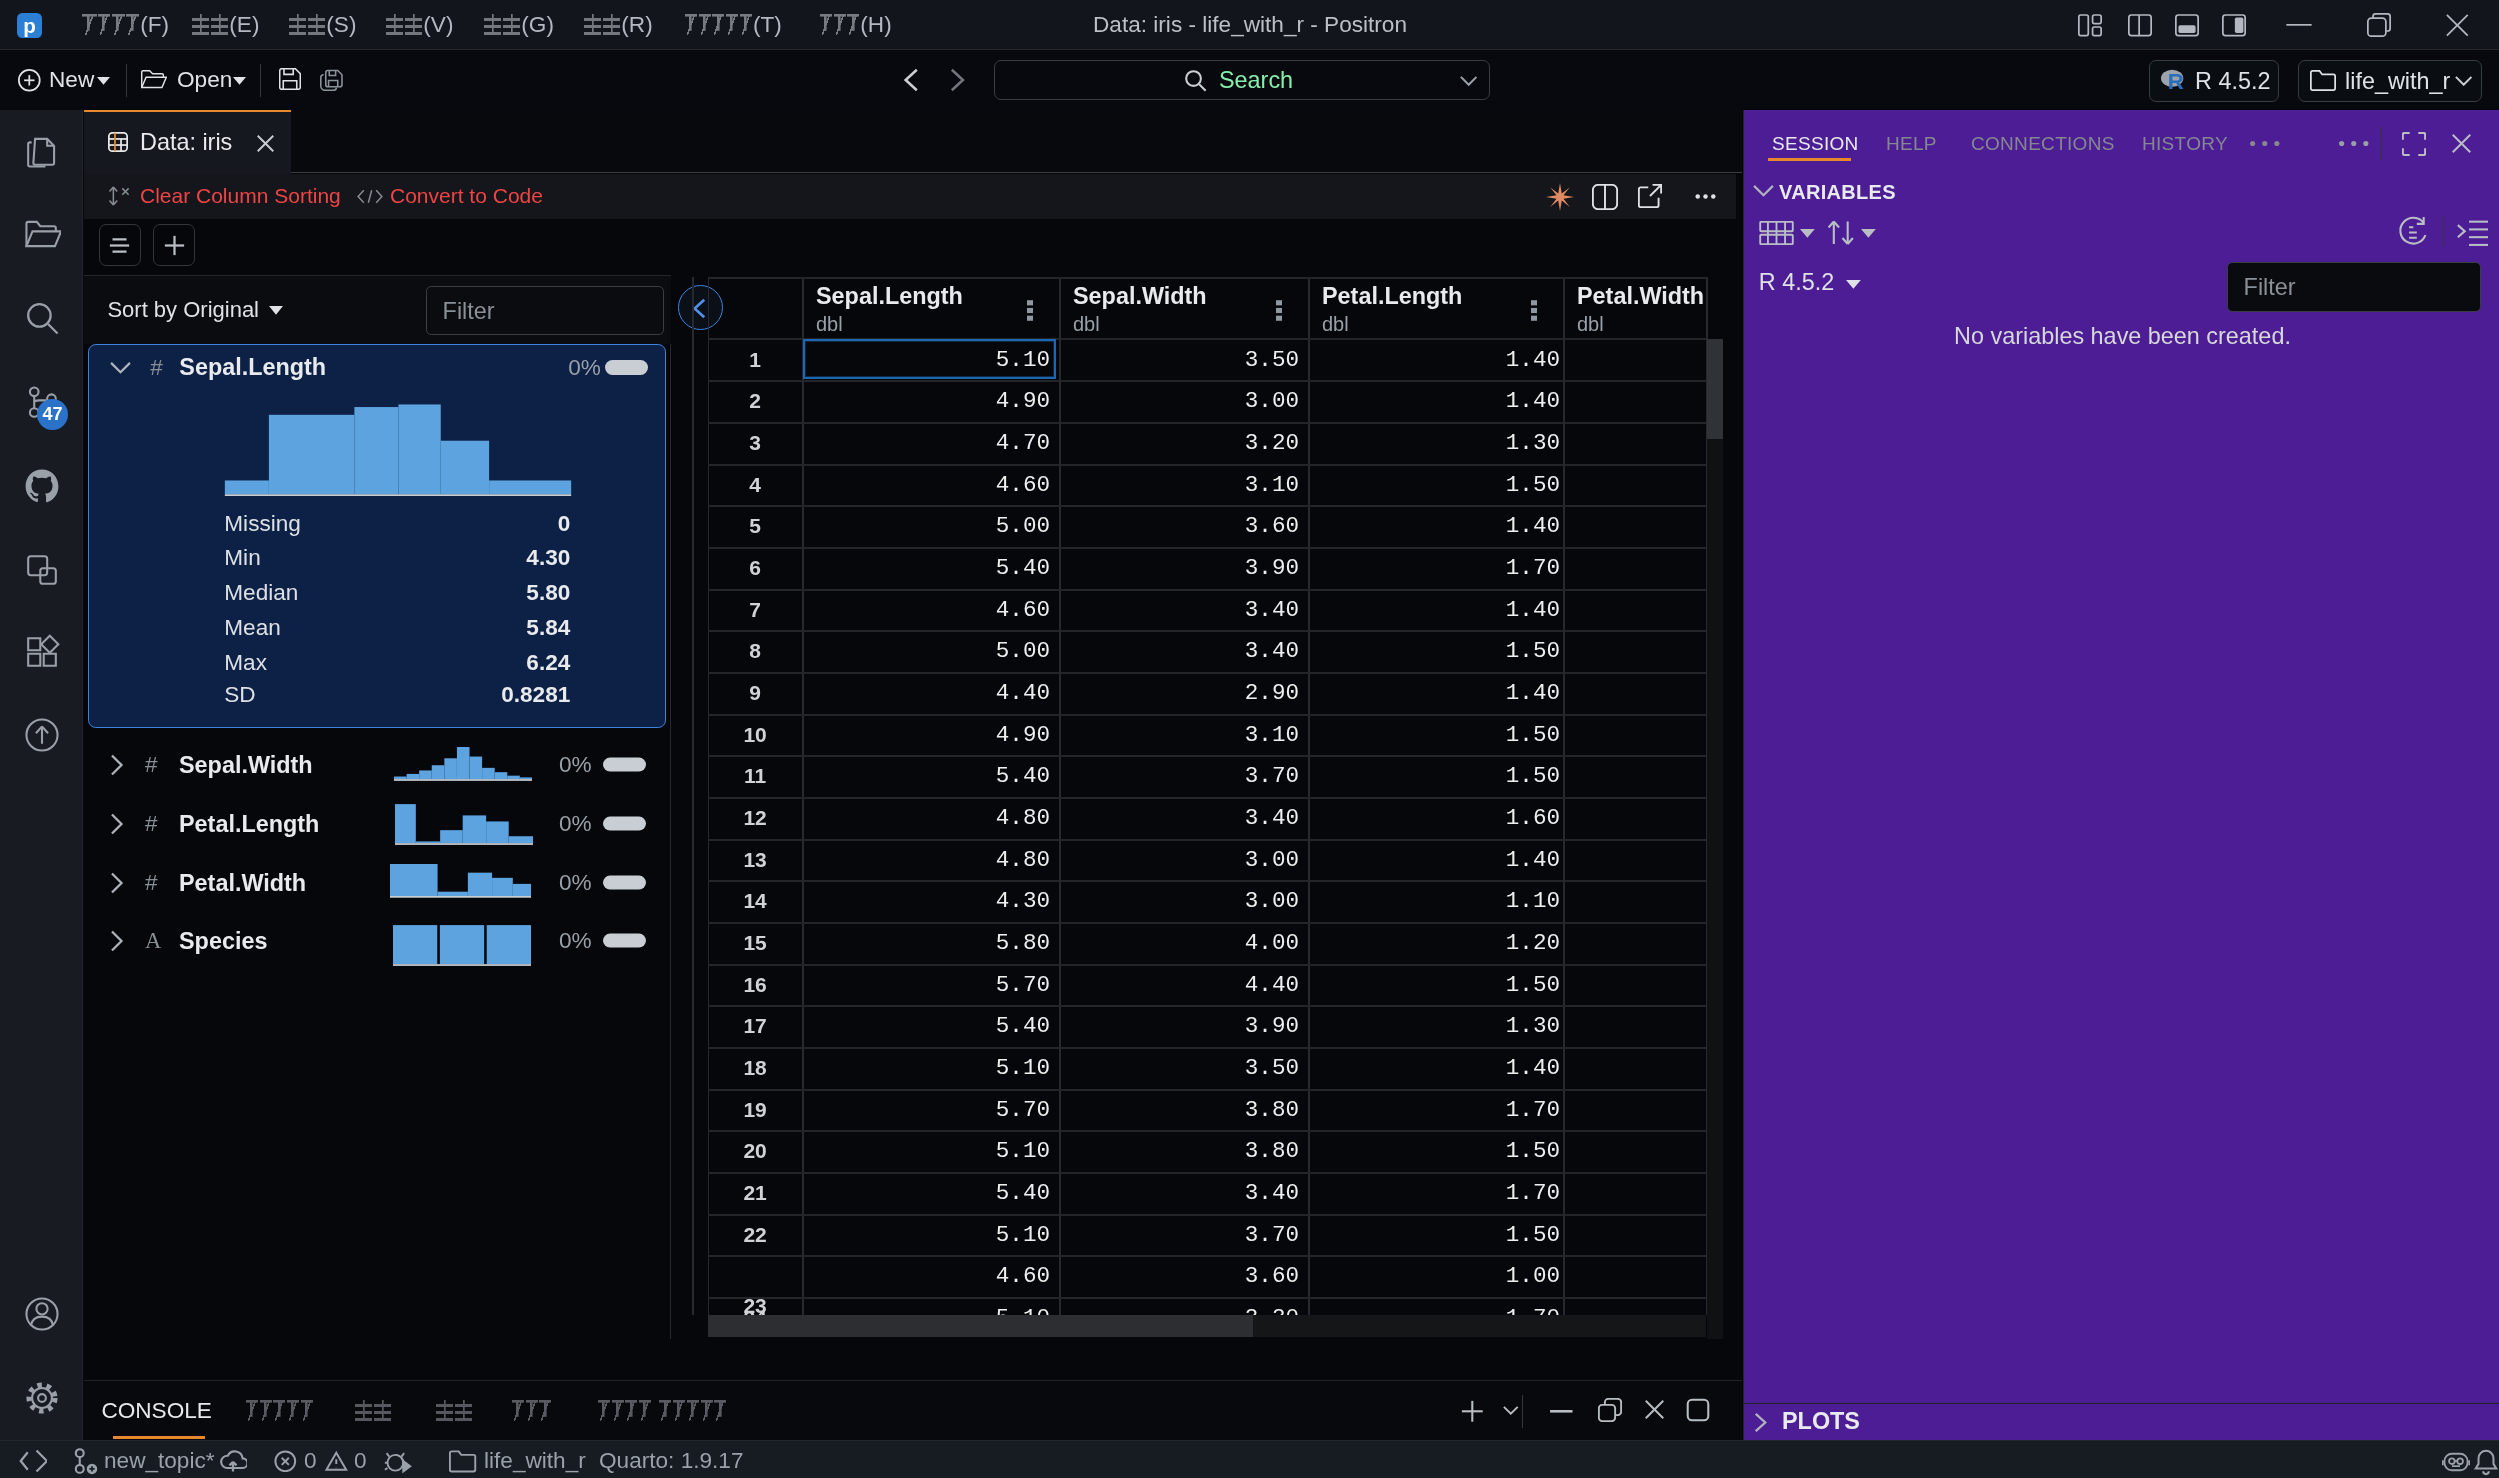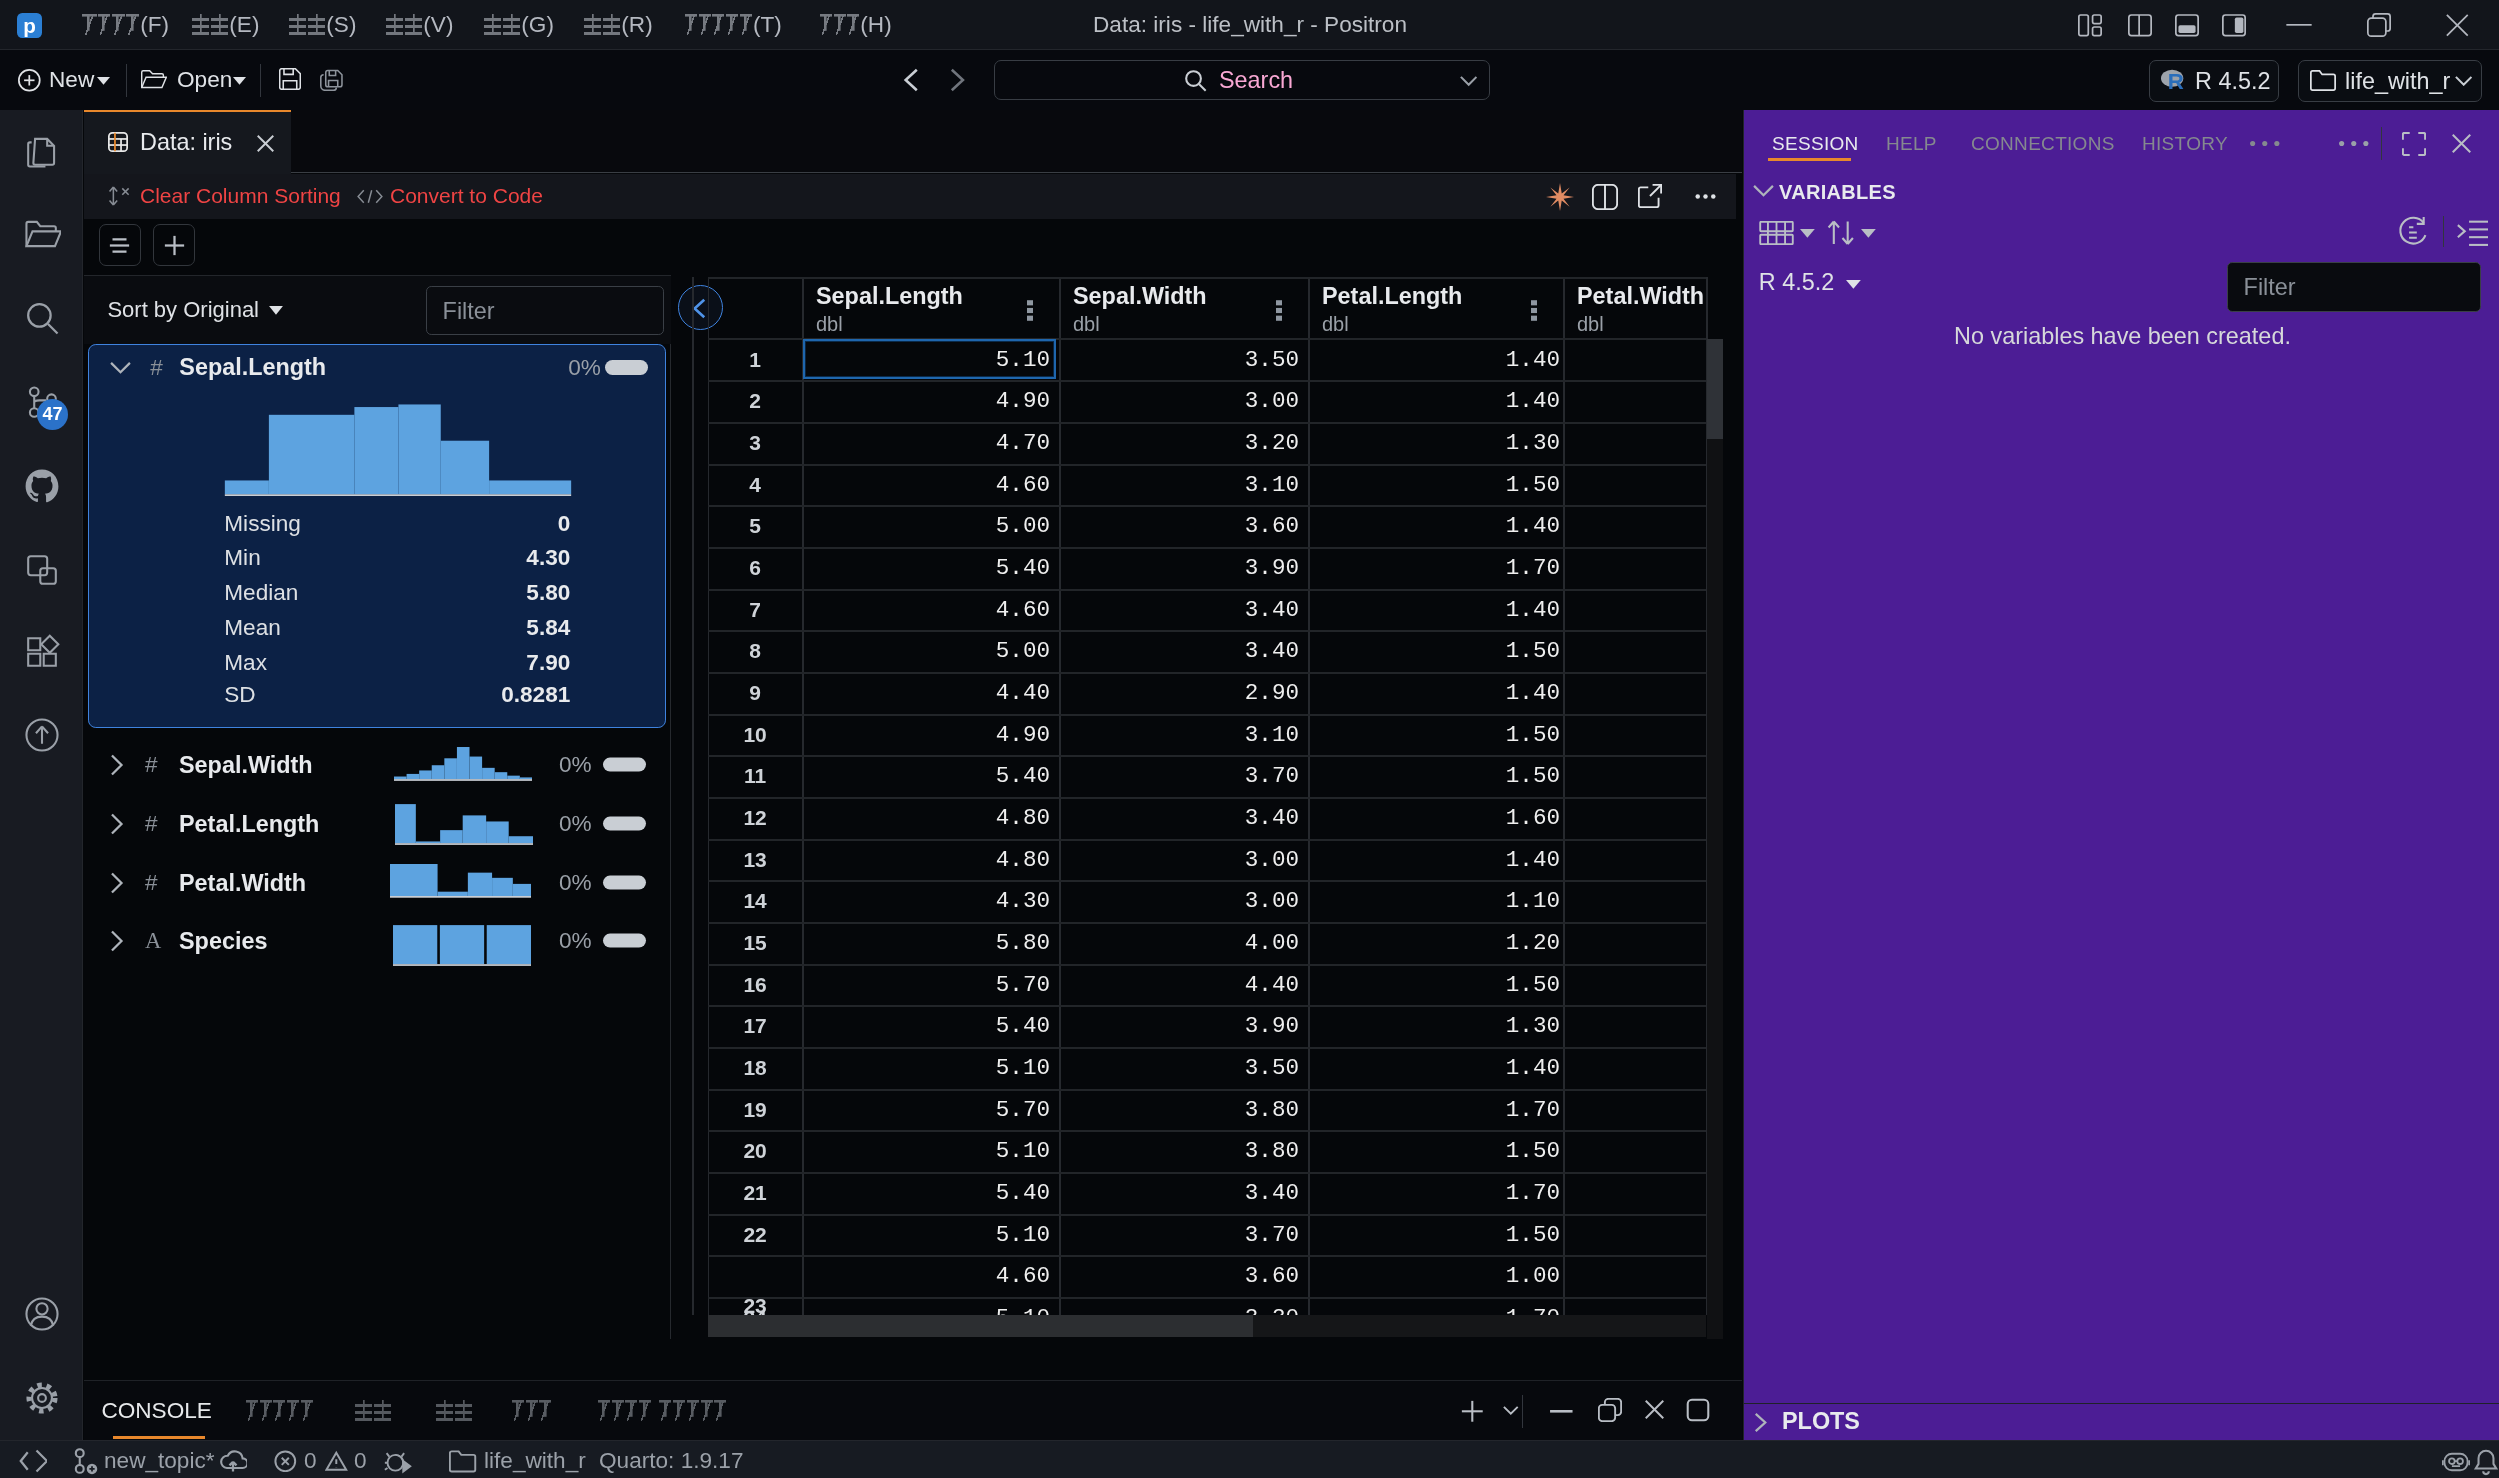--- a/index.html
+++ b/index.html
@@ -156,21 +156,21 @@
         <path d="M16 2 L3 14 L16 26"></path>
       </svg>
  <svg class="abs" style="left:950px;top:18px" width="15.6" height="24" viewBox="0 0 18 28" fill="none" stroke="#70757d" stroke-width="3">
         <path d="M2 2 L15 14 L2 26"></path>
       </svg>
  <div class="abs" style="left:994px;top:10.4px;width:496px;height:40px;border:0.9px solid #383d44;border-radius:7px;background:#07090e">
    <svg class="abs" style="left:189px;top:7.8px" width="23.4" height="23.4" viewBox="0 0 27 27" fill="none" stroke="#c9ced4" stroke-width="2.4">
           <circle cx="11" cy="11" r="8.5"></circle>
           <line x1="17.5" y1="17.5" x2="25" y2="25"></line>
         </svg>
-   <div class="abs" style="left:224px;top:0;line-height:38px;font-size:23.4px;color:#f9a8d4">Search</div>
+   <div class="abs" style="left:224px;top:0;line-height:38px;font-size:23.4px;color:#86efac">Search</div>
    <svg class="abs" style="left:465px;top:14.8px" width="17.4" height="10.4" viewBox="0 0 20 12" fill="none" stroke="#9aa0a8" stroke-width="2.4">
           <path d="M1 1 L10 10 L19 1"></path>
         </svg>
  </div>
  <div class="abs" style="left:2149px;top:9.5px;width:130px;height:42px;border:0.9px solid #383d44;border-radius:7px;background:#0a0d12">
    <svg class="abs" style="left:10.4px;top:7.8px" width="26" height="24" viewBox="0 0 30 28">
           <ellipse cx="14" cy="12" rx="13" ry="10" fill="#9da3ab"></ellipse>
           <text x="9" y="24" font-size="26" font-weight="bold" fill="#2a6ebb" font-family="Liberation Sans">R</text>
         </svg>
    <div class="abs" style="left:45px;top:0;line-height:40px;font-size:23.4px;color:#dfe2e6">R 4.5.2</div>
@@ -326,21 +326,21 @@
           </svg>
    <div class="statlab" style="top:166px">Missing</div>
           <div class="statval" style="top:166px">0</div>
    <div class="statlab" style="top:200px">Min</div>
           <div class="statval" style="top:200px">4.30</div>
    <div class="statlab" style="top:235px">Median</div>
           <div class="statval" style="top:235px">5.80</div>
    <div class="statlab" style="top:270px">Mean</div>
           <div class="statval" style="top:270px">5.84</div>
    <div class="statlab" style="top:305px">Max</div>
-          <div class="statval" style="top:305px">7.90</div>
+          <div class="statval" style="top:305px">6.24</div>
    <div class="statlab" style="top:337px">SD</div>
           <div class="statval" style="top:337px">0.8281</div>
   </div>
   <div class="crow" style="top:391px">
    <svg class="cchev" viewBox="0 0 26 26" fill="none" stroke="#aeb4bb" stroke-width="2.6">
             <path d="M8 2 L19 13 L8 24"></path>
           </svg>
    <div class="chash">#</div>
           <div class="cname">Sepal.Width</div>
    <div class="pct">0%</div>

